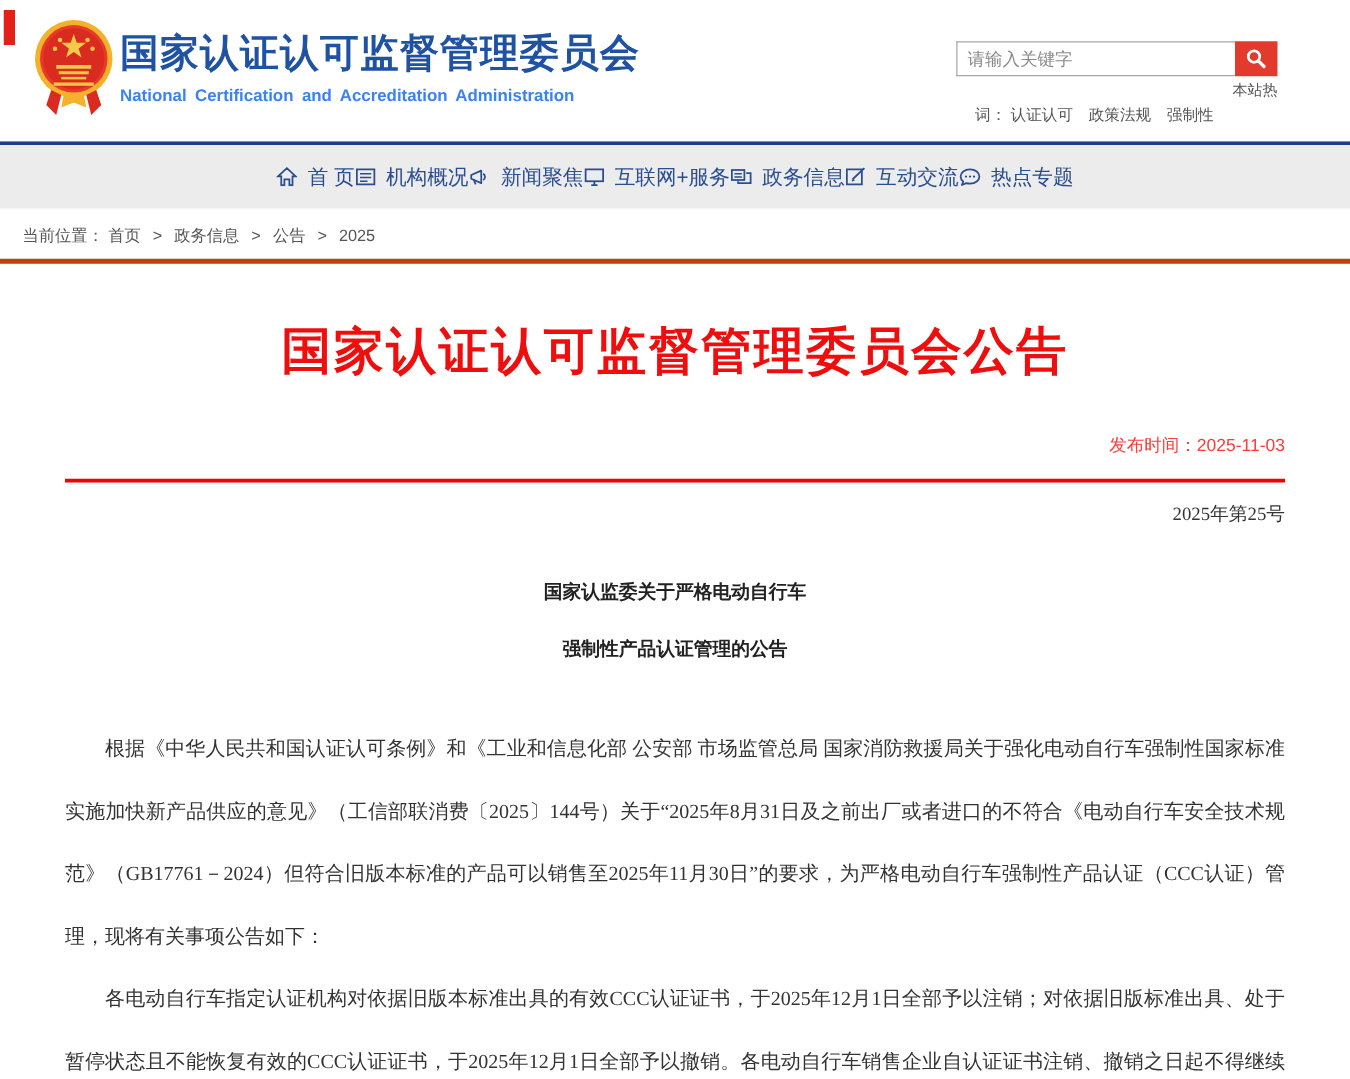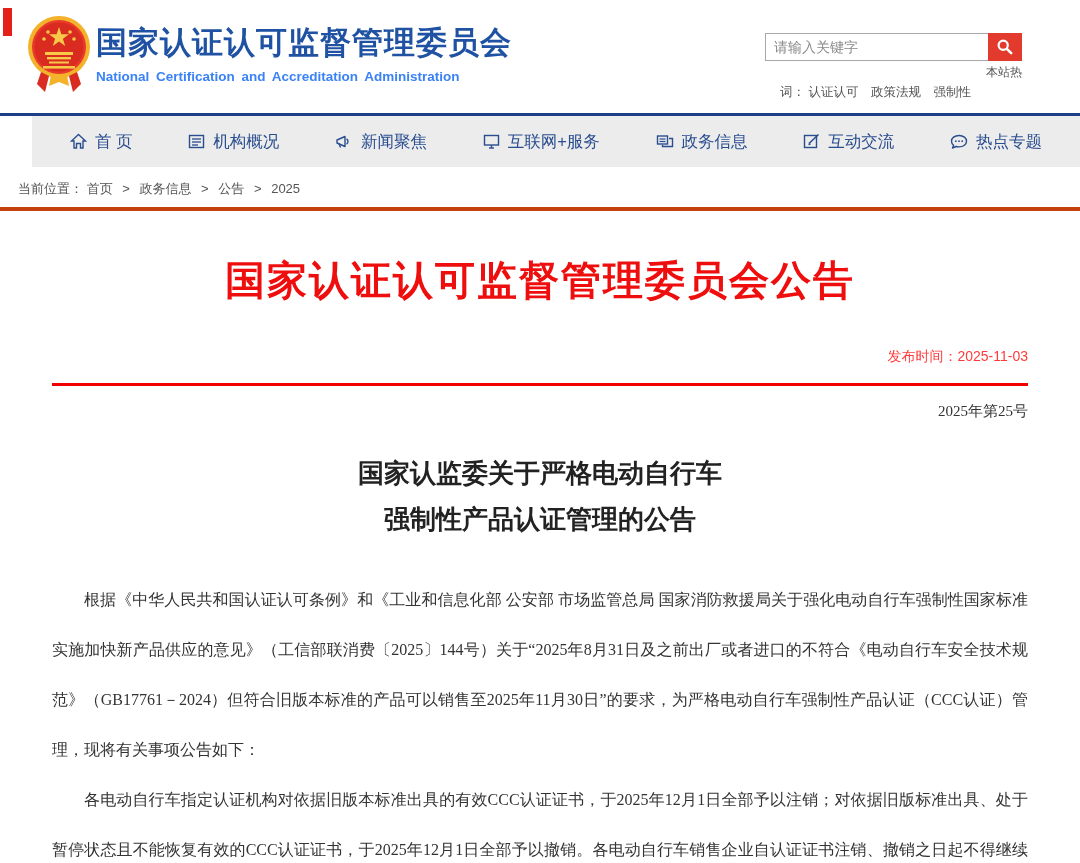--- a/index.html
+++ b/index.html
@@ -18,36 +18,36 @@
   .search-row { display: flex; }
   .search-input { width: 223px; height: 28px; border: 1px solid #a8a8a8; border-right: none; padding: 12px 8px; font-size: 14px; color: #14532d; outline: none; }
   .search-input::placeholder { color: #8a8a8a; }
   .search-btn { width: 34px; height: 28px; background: #e23b2e; border: none; cursor: pointer; display: flex; align-items: center; justify-content: center; }
   .hot-line1 { text-align: right; font-size: 12px; color: #555; margin-top: 3px; }
   .hot-line2 { position: absolute; left: 780px; top: 84px; font-size: 12.5px; color: #555; white-space: nowrap; }
   .hot-word { color: #555; text-decoration: none; margin-right: 9px; cursor: pointer; }
 
   
   .nav-divider { height: 3px; background: #1c3f85; }
-  .nav { height: 51px; background: #ececec; display: flex; align-items: center; justify-content: space-between; padding: 0 38px; margin-left: 32px; }
+  .nav { height: 51px; background: #ececec; display: flex; align-items: center; justify-content: center; padding: 0 38px; }
   .nav-item { display: flex; align-items: center; gap: 8px; color: #2a4d8f; font-size: 16.5px; cursor: pointer; white-space: nowrap; }
   .nav-item svg { display: block; }
 
   
   .breadcrumb { height: 44px; line-height: 44px; padding-left: 18px; font-size: 13px; color: #555; border-bottom: 4px solid #c2410c; background: #fff; }
   .crumb-link { color: #555; cursor: pointer; }
   .crumb-sep { margin: 0 6px; color: #555; }
 
   
   .article { padding: 0 52px; font-family: "Liberation Serif", "DejaVu Serif", serif; }
   .doc-title { margin-top: 42px; text-align: center; font-size: 40px; font-weight: bold; color: #ee0e0e; letter-spacing: 2px; }
   .publish-time { margin-top: 40px; text-align: right; font-size: 14px; color: #ff3b3b; font-family: "Liberation Sans", "DejaVu Sans", sans-serif; }
   .red-rule { margin-top: 17px; height: 3px; background: #f20000; }
   .issue-no { margin-top: 16px; text-align: right; font-size: 15px; color: #333; }
-  .art-title { margin-top: 30px; text-align: center; font-size: 26px; font-weight: bold; color: #222; line-height: 46px; }
+  .art-title { margin-top: 30px; text-align: center; font-size: 15px; font-weight: bold; color: #222; line-height: 46px; }
   .body-text { margin-top: 32px; }
   .body-text p { font-size: 16px; color: #333; line-height: 50px; text-align: justify; text-indent: 2em; }
 </style>
 </head>
 <body>
 
 <div class="header">
   <div class="corner-mark"></div>
 
   <svg class="emblem" viewBox="0 0 64 86">

